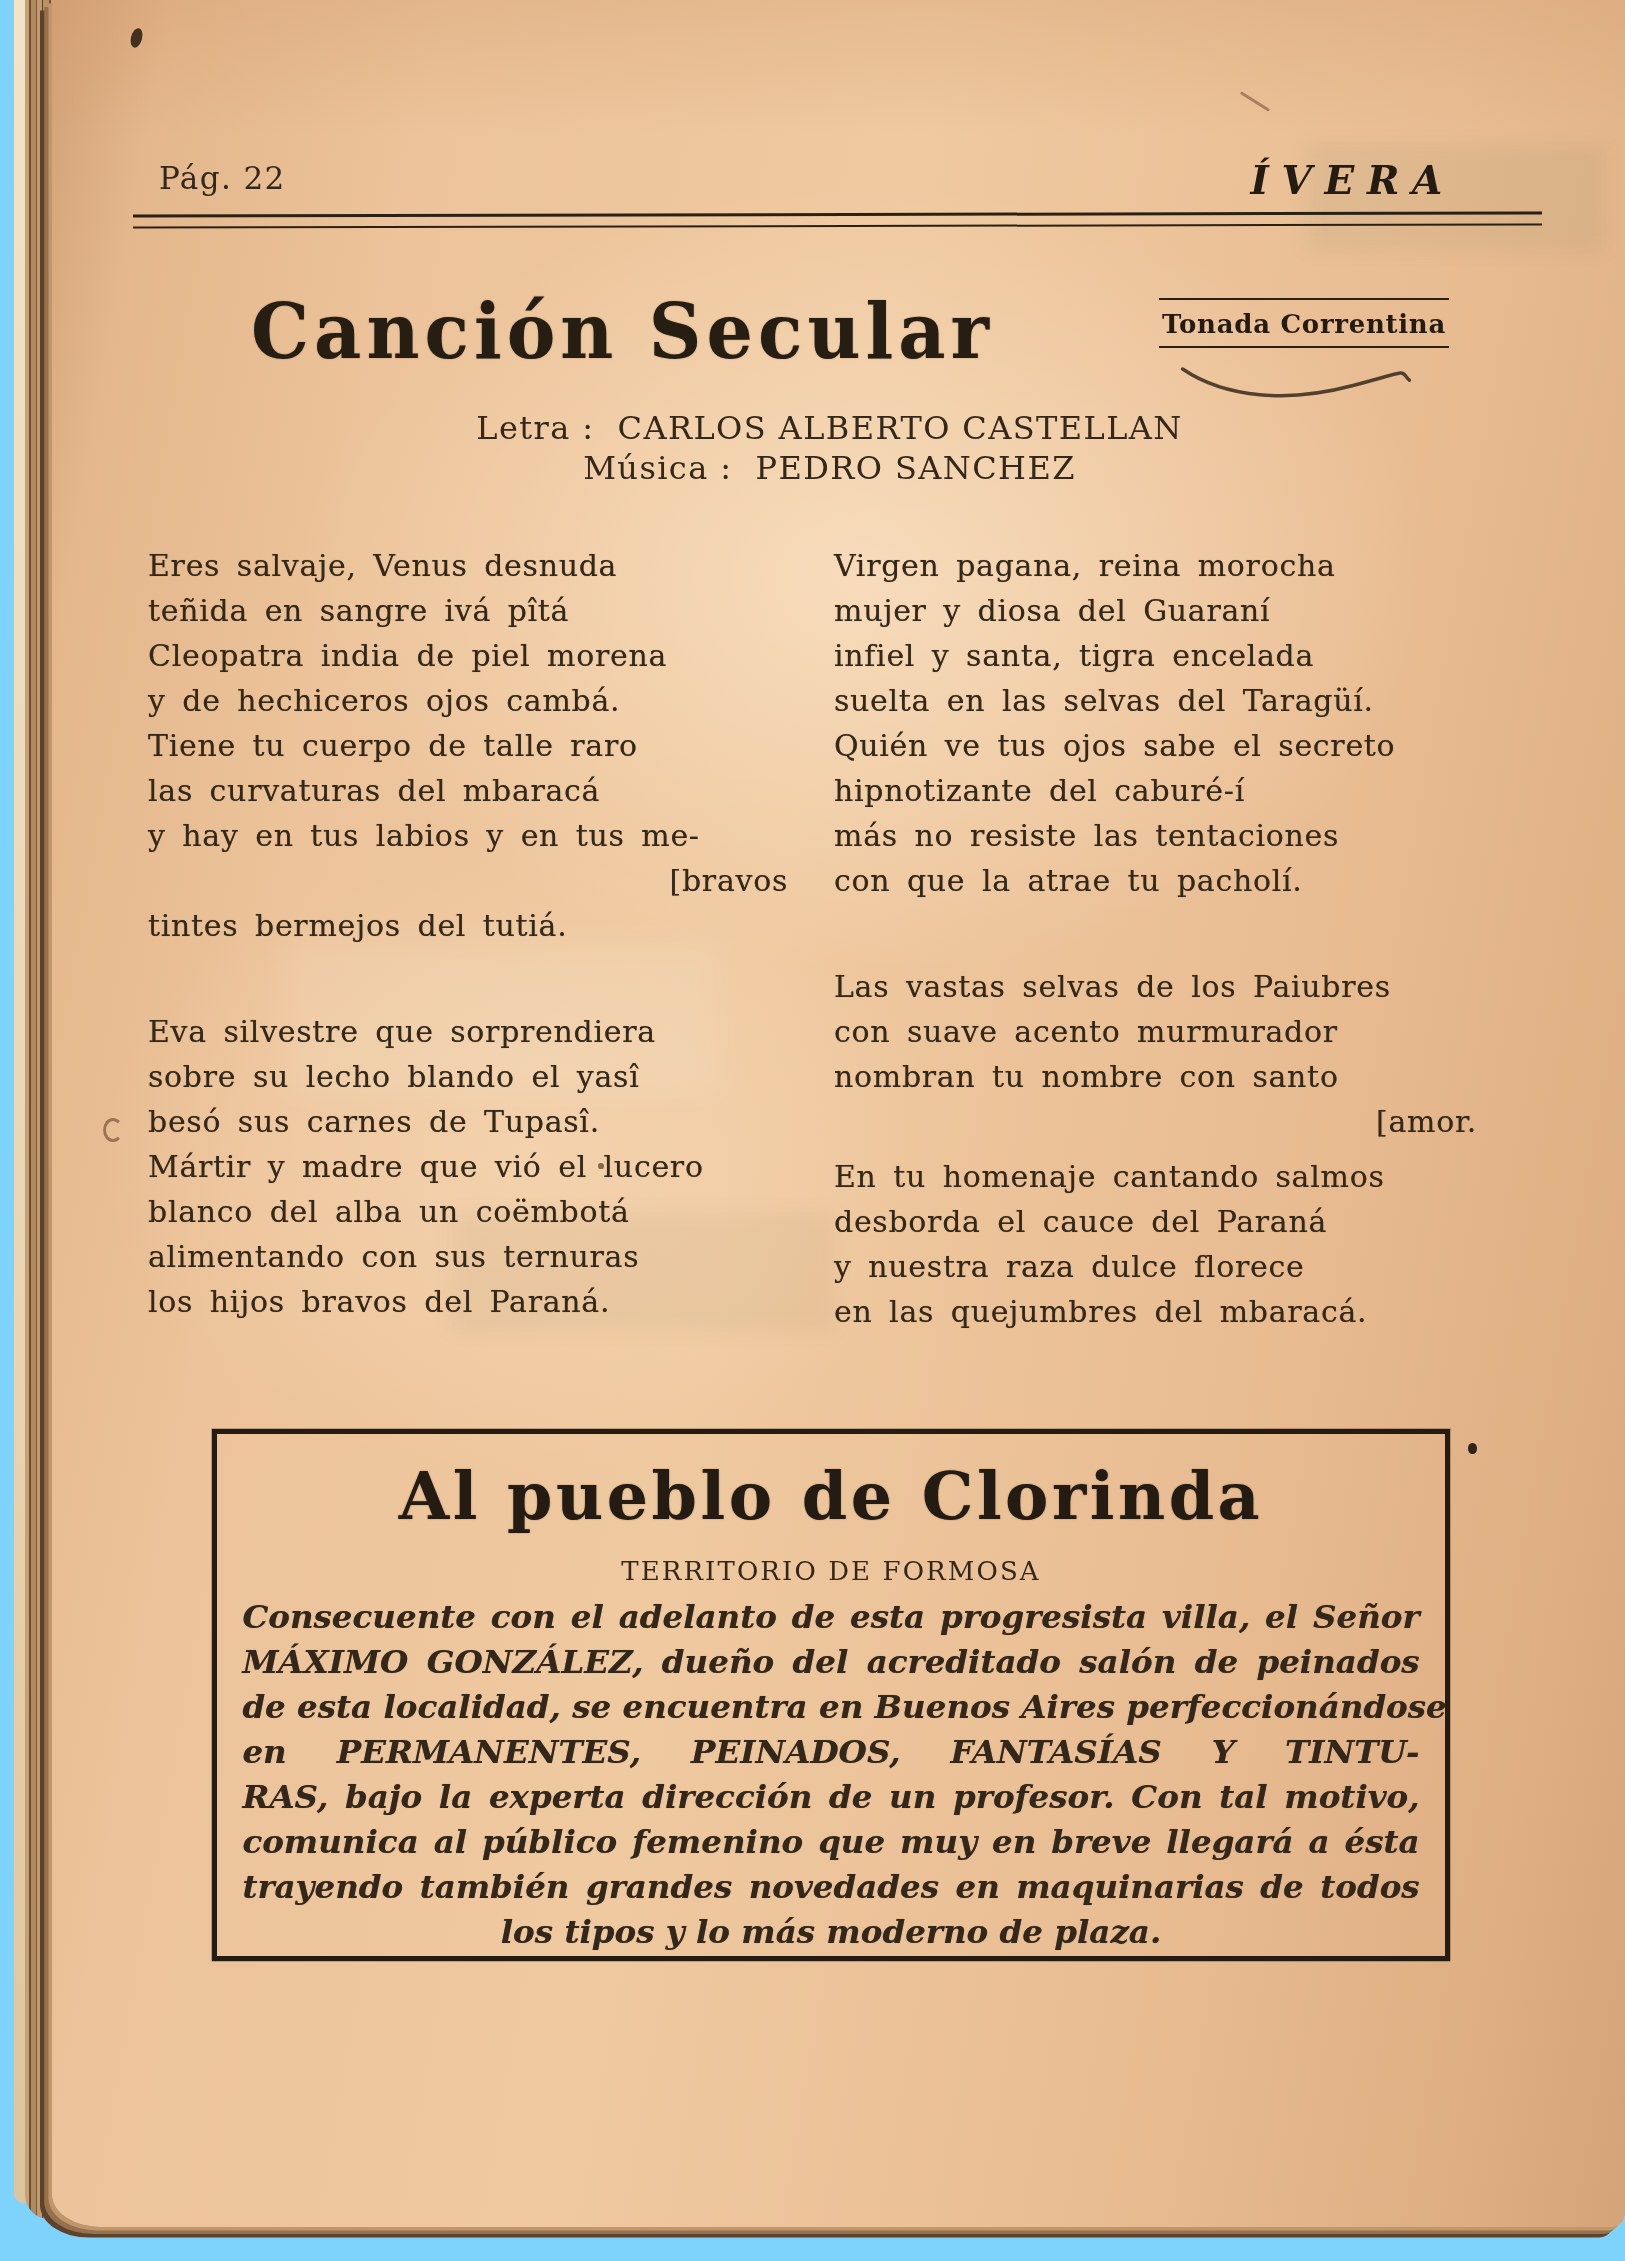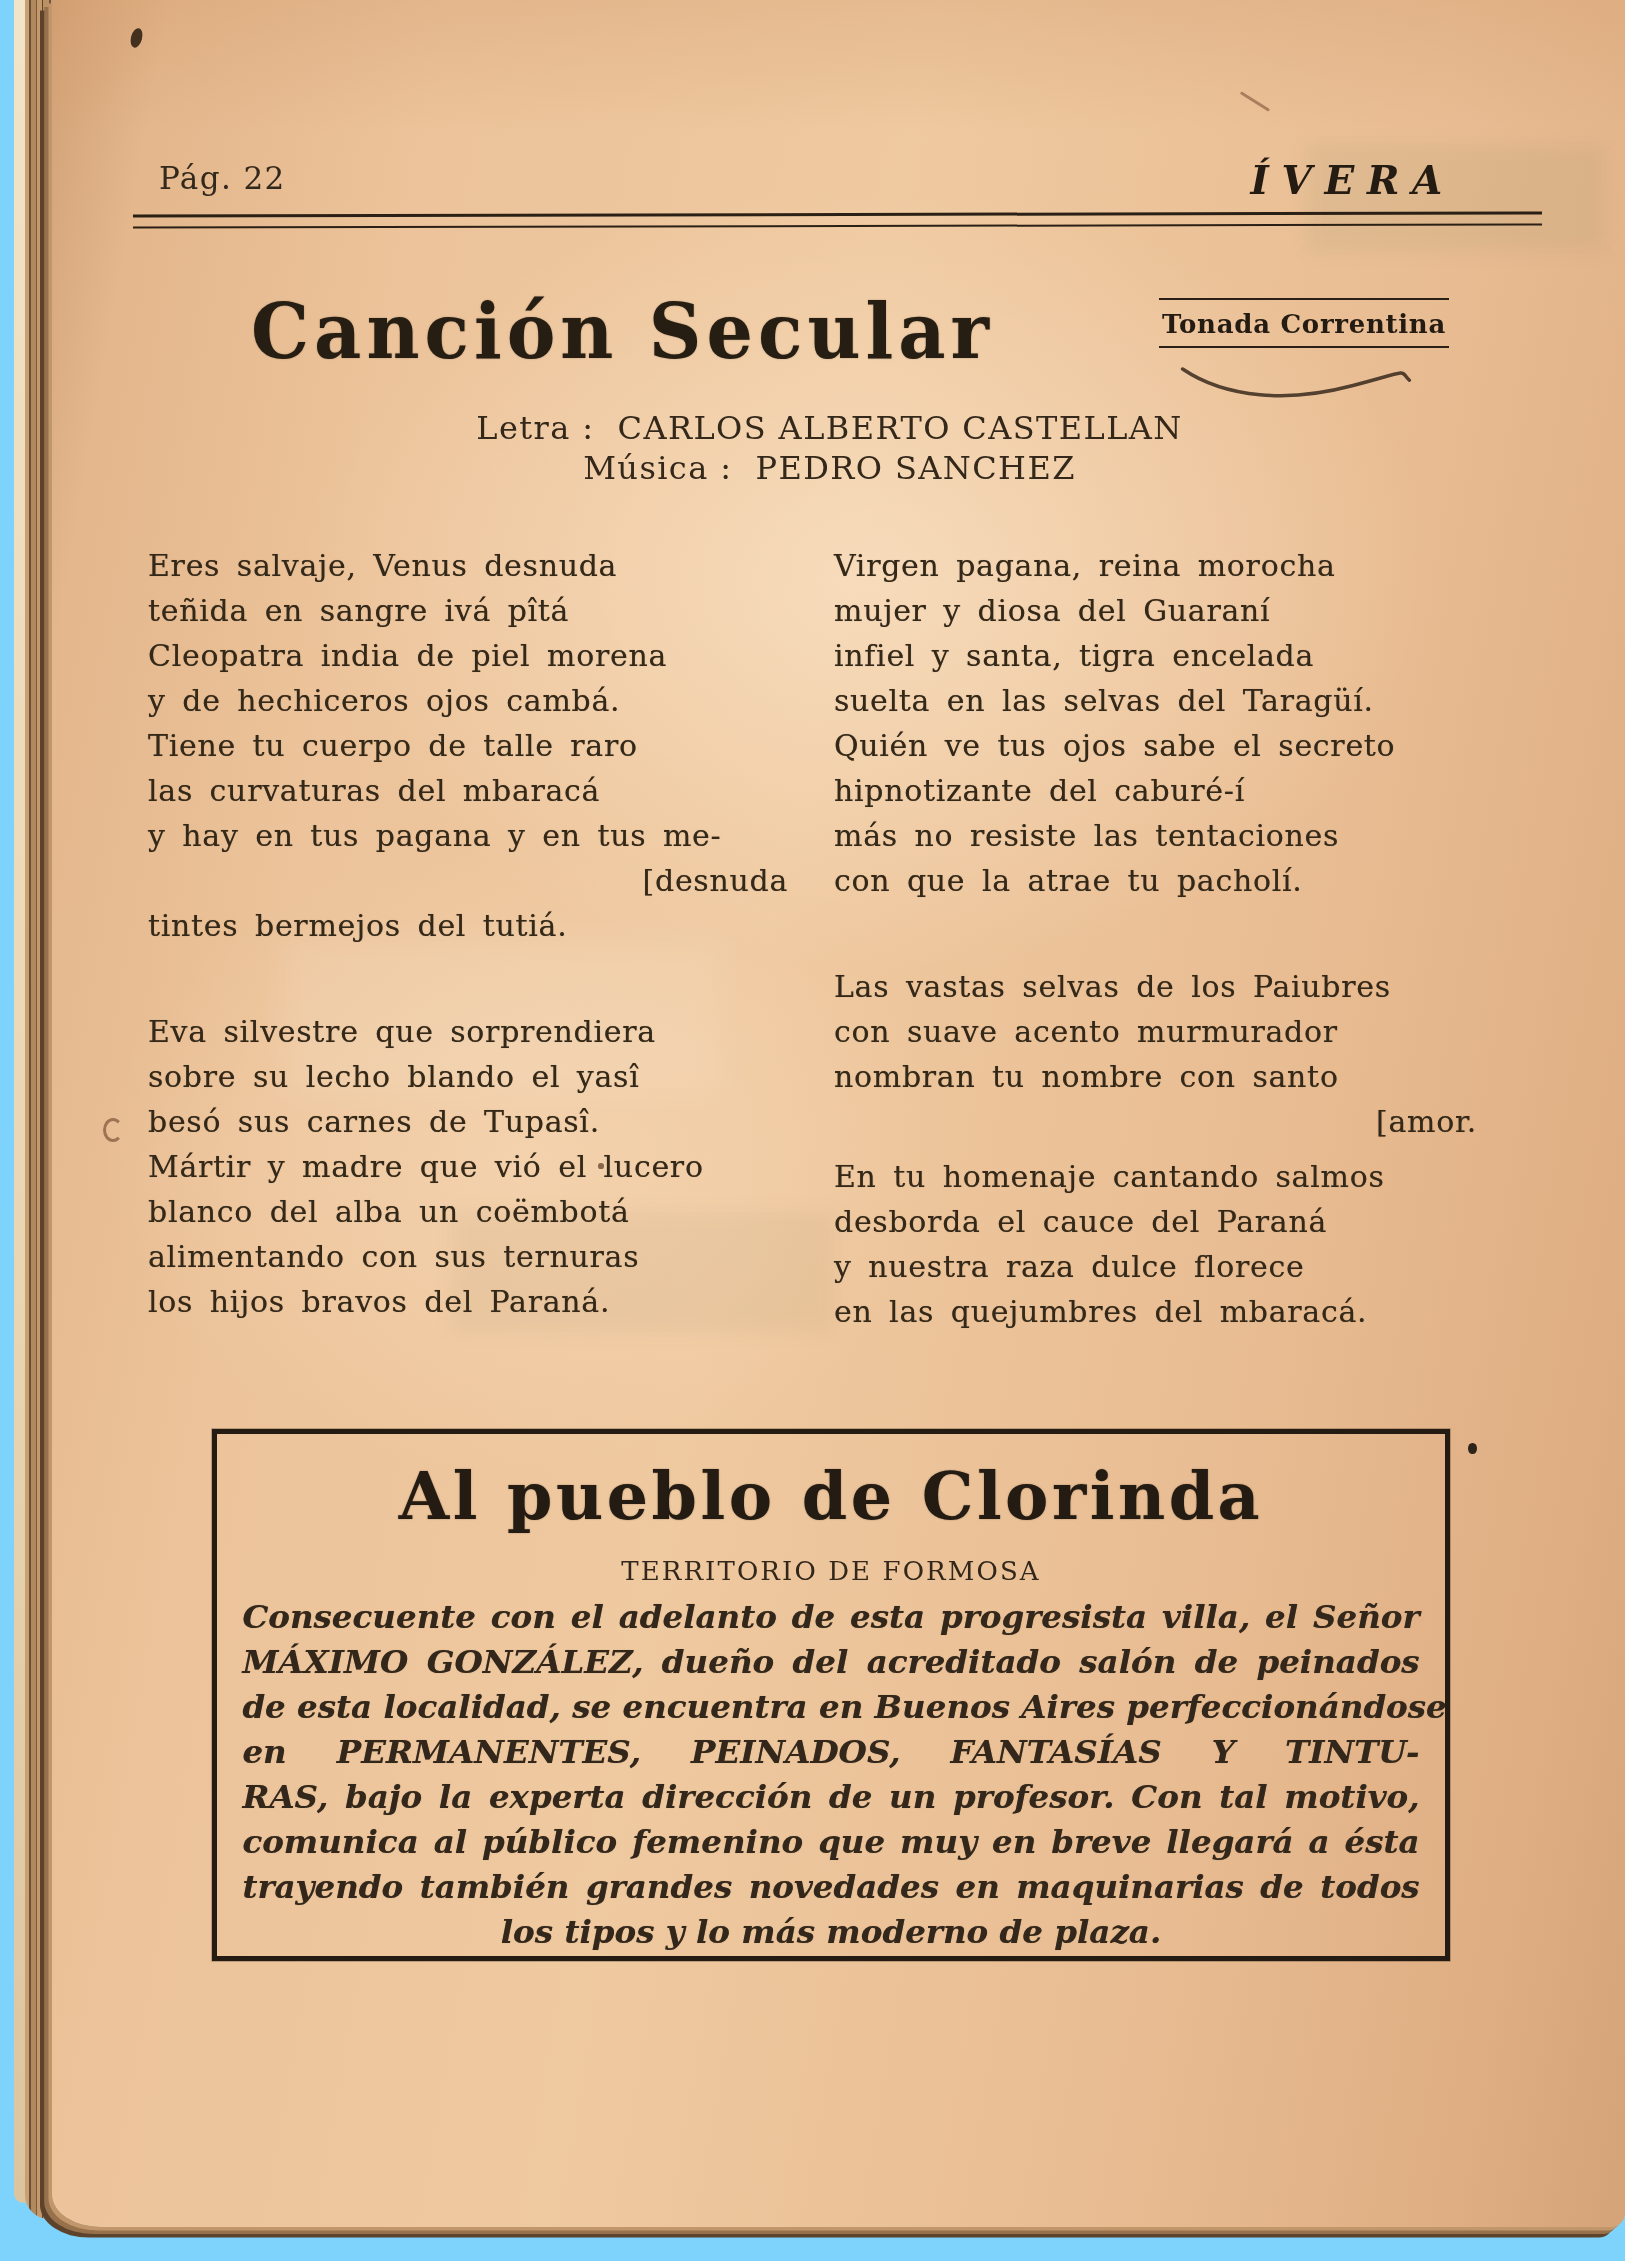--- a/index.html
+++ b/index.html
@@ -115,22 +115,22 @@
         <div>Música :  PEDRO SANCHEZ</div>
       </div>
 
     <div class="poem poem-left">
         <div>Eres salvaje, Venus desnuda</div>
         <div>teñida en sangre ivá pîtá</div>
         <div>Cleopatra india de piel morena</div>
         <div>y de hechiceros ojos cambá.</div>
         <div>Tiene tu cuerpo de talle raro</div>
         <div>las curvaturas del mbaracá</div>
-        <div>y hay en tus pagana y en tus me-</div>
-        <div class="r">[desnuda</div>
+        <div>y hay en tus labios y en tus me-</div>
+        <div class="r">[bravos</div>
         <div>tintes bermejos del tutiá.</div>
         <div class="gap"></div>
         <div>Eva silvestre que sorprendiera</div>
         <div>sobre su lecho blando el yasî</div>
         <div>besó sus carnes de Tupasî.</div>
         <div>Mártir y madre que vió el lucero</div>
         <div>blanco del alba un coëmbotá</div>
         <div>alimentando con sus ternuras</div>
         <div>los hijos bravos del Paraná.</div>
       </div>

